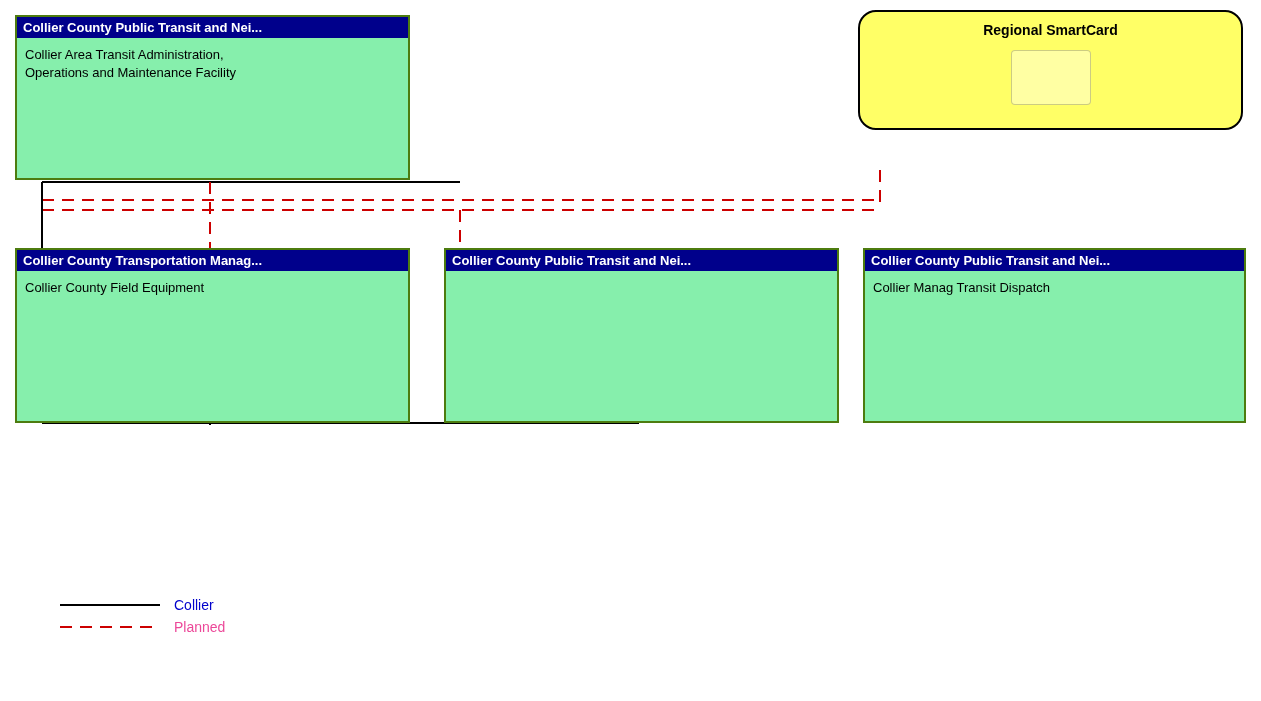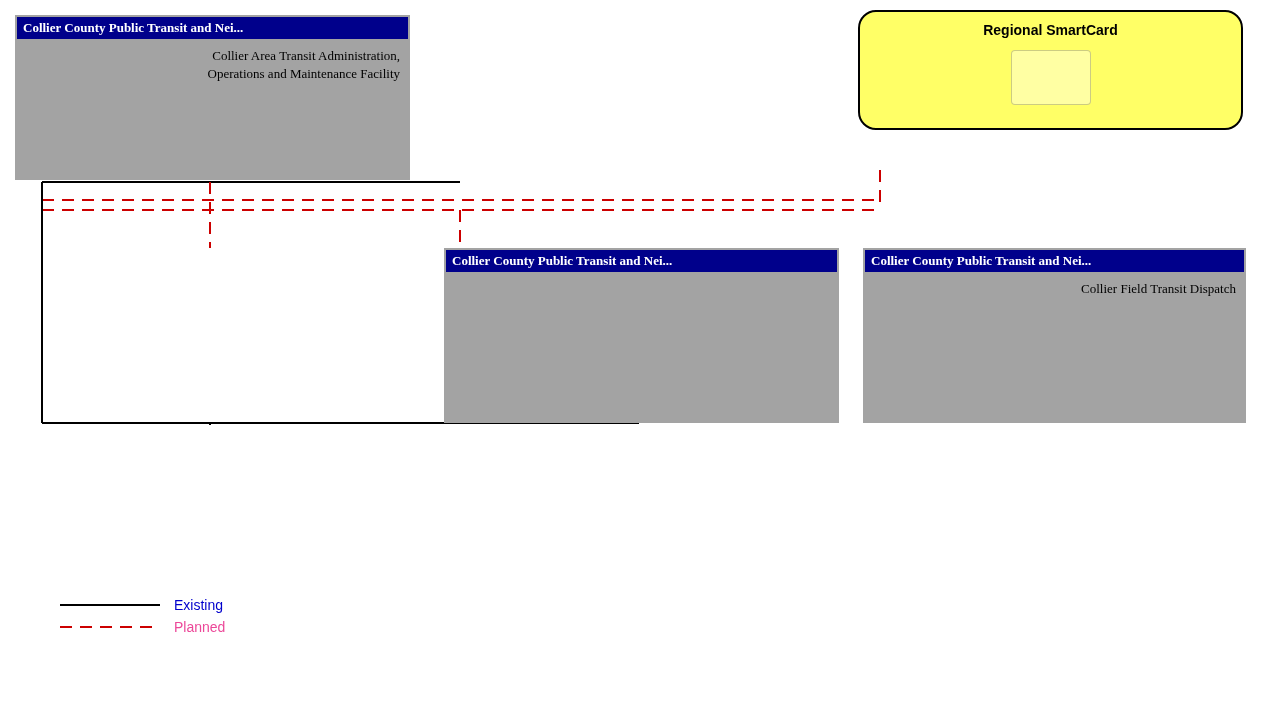--- a/index.html
+++ b/index.html
@@ -14,41 +14,40 @@
 
     .diagram-area {
       position: relative;
       width: 1261px;
       height: 701px;
     }
 
     
     .node {
       position: absolute;
-      border: 2px solid #a3a3a3;
-      background: #a3a3a3;
-      font-family: Liberation Serif, serif;
+      border: 2px solid #4d7c0f;
+      background: #86efac;
     }
 
     .node-header {
       background: #00008B;
       color: #fff;
       font-size: 13px;
       font-weight: bold;
       padding: 3px 6px;
       white-space: nowrap;
       overflow: hidden;
       text-overflow: ellipsis;
     }
 
     .node-body {
       padding: 8px;
       font-size: 13px;
       color: #000;
-      text-align: right;
+      text-align: left;
       line-height: 1.4;
     }
 
     
     .smartcard-node {
       position: absolute;
       border: 2px solid #000;
       border-radius: 18px;
       background: #ffff66;
       text-align: center;
@@ -159,34 +158,38 @@
   <div class="node" style="left:15px; top:15px; width:395px; height:165px;">
     <div class="node-header">Collier County Public Transit and Nei...</div>
     <div class="node-body">Collier Area Transit Administration,<br>Operations and Maintenance Facility</div>
   </div>
 
   <div class="smartcard-node" style="left:858px; top:10px; width:385px; height:120px;">
     <div class="smartcard-title">Regional SmartCard</div>
     <div class="smartcard-inner"></div>
   </div>
 
+  <div class="node" style="left:15px; top:248px; width:395px; height:175px;">
+    <div class="node-header">Collier County Transportation Manag...</div>
+    <div class="node-body">Collier County Field Equipment</div>
+  </div>
 
   <div class="node" style="left:444px; top:248px; width:395px; height:175px;">
     <div class="node-header">Collier County Public Transit and Nei...</div>
   </div>
 
   <div class="node" style="left:863px; top:248px; width:383px; height:175px;">
     <div class="node-header">Collier County Public Transit and Nei...</div>
-    <div class="node-body">Collier Field Transit Dispatch</div>
+    <div class="node-body">Collier Manag Transit Dispatch</div>
   </div>
 
   <div class="legend">
     <div class="legend-item">
       <div class="legend-line existing"></div>
-      <span class="legend-label existing">Existing</span>
+      <span class="legend-label existing">Collier</span>
     </div>
     <div class="legend-item">
       <div class="legend-line planned"></div>
       <span class="legend-label planned">Planned</span>
     </div>
   </div>
 
 </div>
 
 </body></html>

